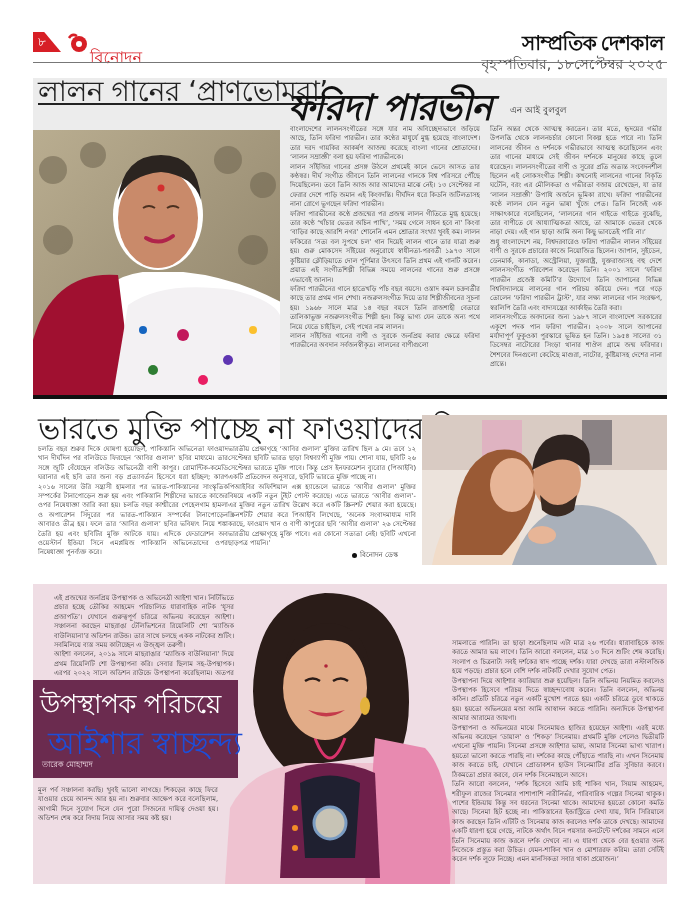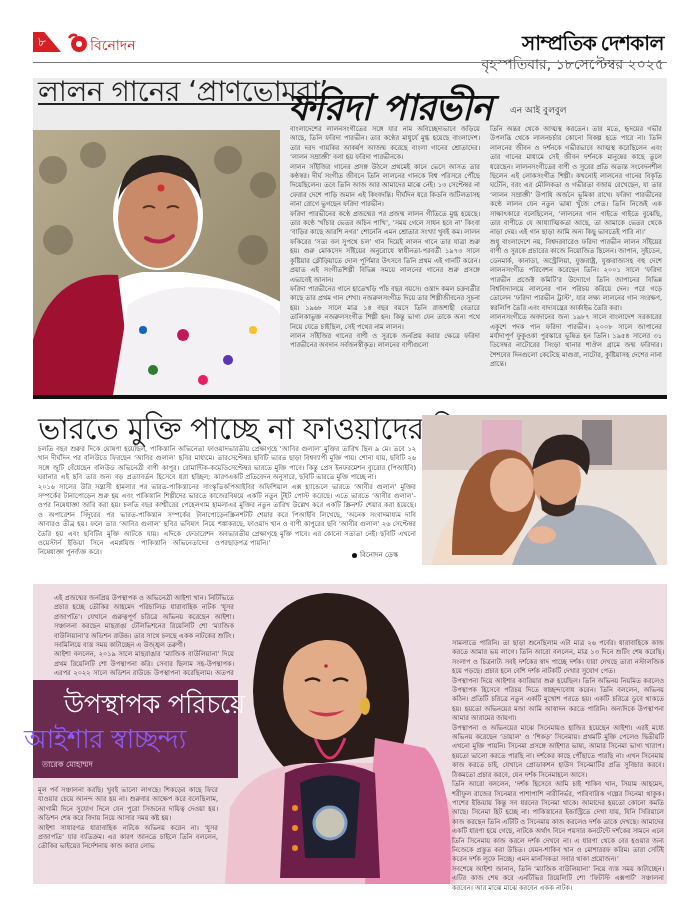--- a/index.html
+++ b/index.html
@@ -4,21 +4,21 @@
 <style>
   html, body { margin:0; padding:0; background:#ffffff; }
   body { width:700px; height:900px; position:relative; overflow:hidden; font-family:"DejaVu Sans", sans-serif; color:#222; }
   .abs { position:absolute; }
 
   
   .page-tab { left:33px; top:32px; width:28px; height:20px; background:#d71f26; color:#fff;
     font-size:12px; line-height:20px; padding-left:5px; box-sizing:border-box;
     clip-path: polygon(0 0, 40% 0, 100% 100%, 0 100%); }
   .logo-mark { left:66px; top:32px; width:22px; height:22px; }
-  .section-name { left:90px; top:34px; font-size:14px; color:#d71f26; font-family:"DejaVu Sans", sans-serif; }
+  .section-name { left:90px; top:45px; font-size:16px; color:#d71f26; font-family:"DejaVu Sans", sans-serif; }
   .paper-name { right:36px; top:28px; font-size:20px; font-weight:bold; color:#111; font-family:Liberation Serif, serif; letter-spacing:-0.5px; }
   .paper-date { right:36px; top:53px; font-size:14px; color:#444; }
   .header-rule { left:33px; top:62px; width:634px; height:1px; background:#777; }
 
   
   .a1-box { left:33px; top:78px; width:634px; height:320px; background:#ececec; }
   .a1-bottom-rule { left:33px; top:395px; width:634px; height:4px; background:#111; }
   .a1-head-light { left:38px; top:70px; font-size:28px; color:#222; font-family:"DejaVu Sans", sans-serif; font-weight:normal; letter-spacing:-0.5px;text-decoration:underline; }
   .a1-head-bold { left:288px; top:80px; font-size:36px; color:#111; font-weight:bold; font-family:"DejaVu Serif", serif; letter-spacing:-1px;font-style:italic; }
   .a1-byline { left:510px; top:103px; font-size:9px; color:#333; }
@@ -32,22 +32,22 @@
   .a2-col p { margin:0; }
   .a2-credit { left:352px; top:549px; font-size:7px; color:#333; }
   .a2-credit .dot { display:inline-block; width:5px; height:5px; border-radius:50%; background:#111; margin-right:3px; vertical-align:middle; }
   .a2-photo { left:422px; top:415px; width:245px; height:150px; overflow:hidden; background:#e8dcd6; }
 
   
   .a3-bg { left:33px; top:584px; width:634px; height:300px; background:#efdde4; }
   .a3-left-top { left:38px; top:594px; width:180px; font-size:6.6px; line-height:9.4px; color:#333; text-align:justify; }
   .a3-left-top p, .a3-left-bot p, .a3-right p { margin:0; }
   .a3-banner { left:33px; top:680px; width:205px; height:98px; background:#6b2b4f; }
-  .a3-title1 { left:40px; top:684px; font-size:26px; color:#fff; font-family:"DejaVu Sans", sans-serif; letter-spacing:-0.5px;margin-left:24px; }
-  .a3-title2 { left:24px; top:719px; font-size:26px; color:#8b5cf6; font-family:"DejaVu Sans", sans-serif; letter-spacing:-0.5px; }
+  .a3-title1 { left:40px; top:684px; font-size:26px; color:#fff; font-family:"DejaVu Sans", sans-serif; letter-spacing:-0.5px; }
+  .a3-title2 { left:48px; top:719px; font-size:31px; color:#1d4ed8; font-family:"DejaVu Sans", sans-serif; letter-spacing:-0.5px; }
   .a3-byline { left:42px; top:758px; font-size:8px; color:#f0dce5; }
   .a3-left-bot { left:38px; top:786px; width:180px; font-size:6.6px; line-height:9.4px; color:#333; text-align:justify; }
   .a3-photo { left:225px; top:578px; width:230px; height:306px; overflow:hidden; }
   .a3-right { left:452px; top:596px; width:212px; font-size:6.6px; line-height:9.4px; color:#333; text-align:justify; }
 </style>
 </head>
 <body>
 
 <div class="abs page-tab">
   <span>৮</span>
@@ -151,21 +151,20 @@
 <div class="abs a3-left-top" style="overflow: hidden; height: 82px; margin-left: 16px;">
   <p>এই প্রজন্মের জনপ্রিয় উপস্থাপক ও অভিনেত্রী আইশা খান। নিটিভিতে প্রচার হচ্ছে তৌকির আহমেদ পরিচালিত ধারাবাহিক নাটক ‘ধূসর প্রজাপতি’। যেখানে গুরুত্বপূর্ণ চরিত্রে অভিনয় করেছেন আইশা। সঞ্চালনা করছেন মাছরাঙা টেলিভিশনের রিয়েলিটি শো ‘ম্যাজিক বাউলিয়ানা’র অডিশন রাউন্ড। তার সাথে চলছে একক নাটকের শুটিং। সবমিলিয়ে ব্যস্ত সময় কাটাচ্ছেন এ উজ্জ্বল তরুণী।</p>
   <p>আইশা বললেন, ২০১৯ সালে মাছরাঙার ‘ম্যাজিক বাউলিয়ানা’ দিয়ে প্রথম রিয়েলিটি শো উপস্থাপনা করি। সেবার ছিলাম সহ-উপস্থাপক। এরপর ২০২২ সালে অডিশন রাউন্ডে উপস্থাপনা করেছিলাম। অতপর এবার অডিশন ও</p>
 </div>
 <div class="abs a3-banner"></div>
 <div class="abs a3-title1">উপস্থাপক পরিচয়ে</div>
 <div class="abs a3-title2">আইশার স্বাচ্ছন্দ্য</div>
 <div class="abs a3-byline">তারেক মোহাম্মদ</div>
 <div class="abs a3-left-bot" style="overflow: hidden; height: 92px;">
   <p>মূল পর্ব সঞ্চালনা করছি। খুবই ভালো লাগছে। শিকড়ের কাছে ফিরে যাওয়ার চেয়ে আনন্দ আর হয় না। শুরুবার আক্ষেপ করে বলেছিলাম, আগামী দিনে সুযোগ দিলে যেন পুরো সিজনের দায়িত্ব দেওয়া হয়। অডিশন শেষ করে বিদায় নিয়ে আসার সময় কষ্ট হয়।</p>
-  <p>আইশা সাধারণত ধারাবাহিক নাটকে অভিনয় করেন না। ‘ধূসর প্রজাপতি’ যার ব্যতিক্রম। এর কারণ জানতে চাইলে তিনি বললেন, তৌকির ভাইয়ের নির্দেশনায় কাজ করার লোভ</p>
 </div>
 
 <div class="abs a3-photo">
   <svg width="230" height="306" viewBox="0 0 230 306">
     <path d="M30 90 Q40 20 100 15 Q165 15 180 80 Q190 140 175 175 L60 190 Q20 150 30 90 Z" fill="#2a1c18"></path>
     <path d="M0 306 L5 230 Q25 190 80 185 L150 185 Q215 195 230 235 L230 306 Z" fill="#efc2d0"></path>
     <path d="M150 160 L200 170 Q230 200 225 306 L140 306 Z" fill="#e88ab0"></path>
     <path d="M60 195 Q105 175 150 195 L155 300 L55 300 Z" fill="#6d1f4a"></path>
     <path d="M75 205 Q105 190 135 205 L130 280 L80 280 Z" fill="#1f2030"></path>
     <g fill="#f28c28">
@@ -182,14 +181,13 @@
     <circle cx="101" cy="88" r="1.8" fill="#b0243a"></circle>
     <ellipse cx="140" cy="128" rx="5" ry="9" fill="#e3b23c"></ellipse>
   </svg>
 </div>
 
 <div class="abs a3-right" style="overflow: hidden; height: 282px; margin-top: 43px;">
   <p>সামলাতে পারিনি। তা ছাড়া শুনেছিলাম এটা মাত্র ২৬ পর্বের। ধারাবাহিকে কাজ করতে আমার ভয় লাগে। তিনি আরো বললেন, মাত্র ১৩ দিনে শুটিং শেষ করেছি। সংলাপ ও চিত্রনাট্য সবই দর্শকের স্বাদ পাচ্ছে দর্শক। যারা দেখছে তারা নস্টালজিক হয়ে পড়ছে। প্রচার হলে বেশি দর্শক নাটকটি দেখার সুযোগ পেত।</p>
   <p>উপস্থাপনা দিয়ে আইশার ক্যারিয়ার শুরু হয়েছিল। তিনি অভিনয় নিয়মিত করলেও উপস্থাপক হিসেবে পরিচয় দিতে স্বাচ্ছন্দ্যবোধ করেন। তিনি বললেন, অভিনয় কঠিন। প্রতিটি চরিত্রে নতুন একটি মুখোশ পরতে হয়। একটি চরিত্রে ডুবে থাকতে হয়। হয়তো অভিনয়ের মজা আমি আস্বাদন করতে পারিনি। অন্যদিকে উপস্থাপনা আমার আরামের জায়গা।</p>
   <p>উপস্থাপনা ও অভিনয়ের মাঝে সিনেমায়ও হাজির হয়েছেন আইশা। এরই মধ্যে অভিনয় করেছেন ‘ডায়াল’ ও ‘শিকড়’ সিনেমায়। প্রথমটি মুক্তি পেলেও দ্বিতীয়টি এখনো মুক্তি পায়নি। সিনেমা প্রসঙ্গে আইশার ভাষ্য, আমার সিনেমা ভাগ্য খারাপ। হয়তো ভালো করতে পারছি না। দর্শকের কাছে পৌঁছাতে পারছি না। এখন সিনেমায় কাজ করতে চাই, যেখানে প্রোডাকশন হাউস সিনেমাটির প্রতি সুবিচার করবে। ঠিকমতো প্রচার করবে, যেন দর্শক সিনেমাহলে আসে।</p>
   <p>তিনি আরো বললেন, ‘দর্শক হিসেবে আমি চাই শাকিব খান, সিয়াম আহমেদ, শরীফুল রাজের সিনেমার পাশাপাশি নারীনির্ভর, পারিবারিক গল্পের সিনেমা থাকুক। পাশের ইন্ডিয়ায় কিন্তু সব ধরনের সিনেমা থাকে। আমাদের হয়তো কোনো কমতি আছে। সিনেমা হিট হচ্ছে না। পাকিস্তানের ইন্ডাস্ট্রিতে দেখা যায়, যিনি সিরিয়ালে কাজ করছেন তিনি এটিটি ও সিনেমায় কাজ করলেও দর্শক তাকে দেখছে। আমাদের একটি ধারণা হয়ে গেছে, নাটকে অর্থাৎ বিনে পয়সার কনটেন্টে দর্শকের সামনে এলে তিনি সিনেমায় কাজ করলে দর্শক দেখবে না। এ ধারণা থেকে বের হওয়ার জন্য নিজেকে প্রস্তুত করা উচিত। যেমন-শাকিব খান ও মোশাররফ করিম। তারা সেটিই করেন দর্শক লুফে নিচ্ছে। এমন মানসিকতা সবার থাকা প্রয়োজন।’</p>
-  <p>সবশেষে আইশা জানান, তিনি ‘ম্যাজিক বাউলিয়ানা’ নিয়ে ব্যস্ত সময় কাটাচ্ছেন। এটির কাজ শেষ করে এনটিভির রিয়েলিটি শো ‘ফিটস্টি এক্সপার্ট’ সঞ্চালনা করবেন। আর মাঝে মাঝে করবেন একক নাটক।</p>
 </div>
 
 </body></html>

